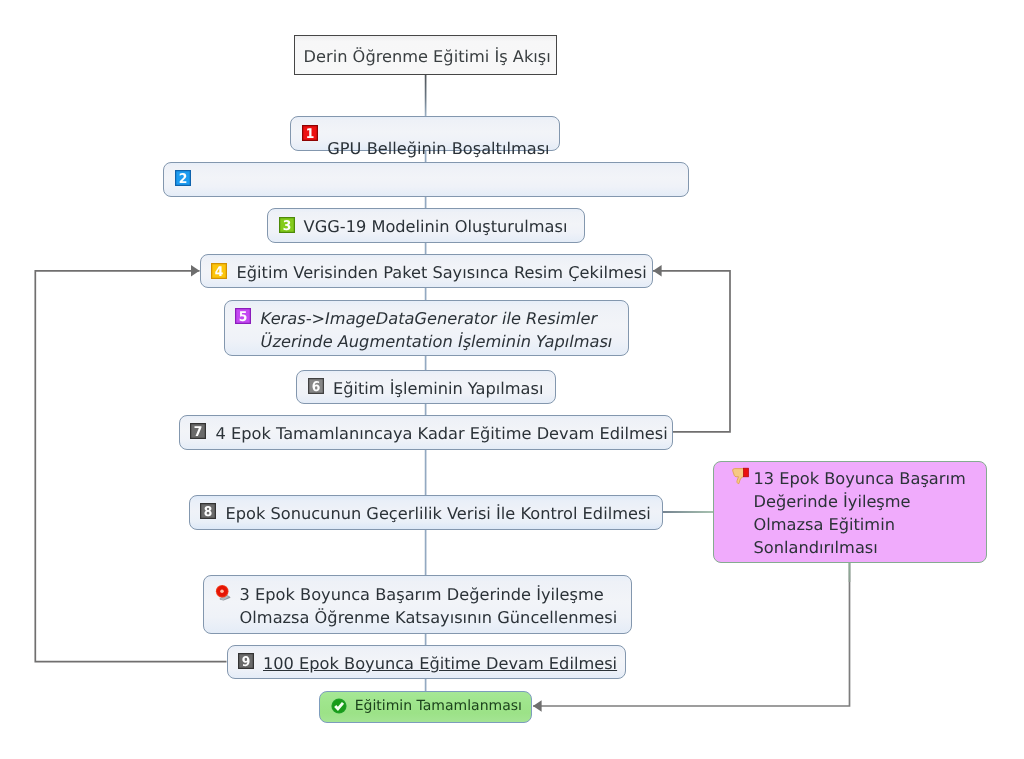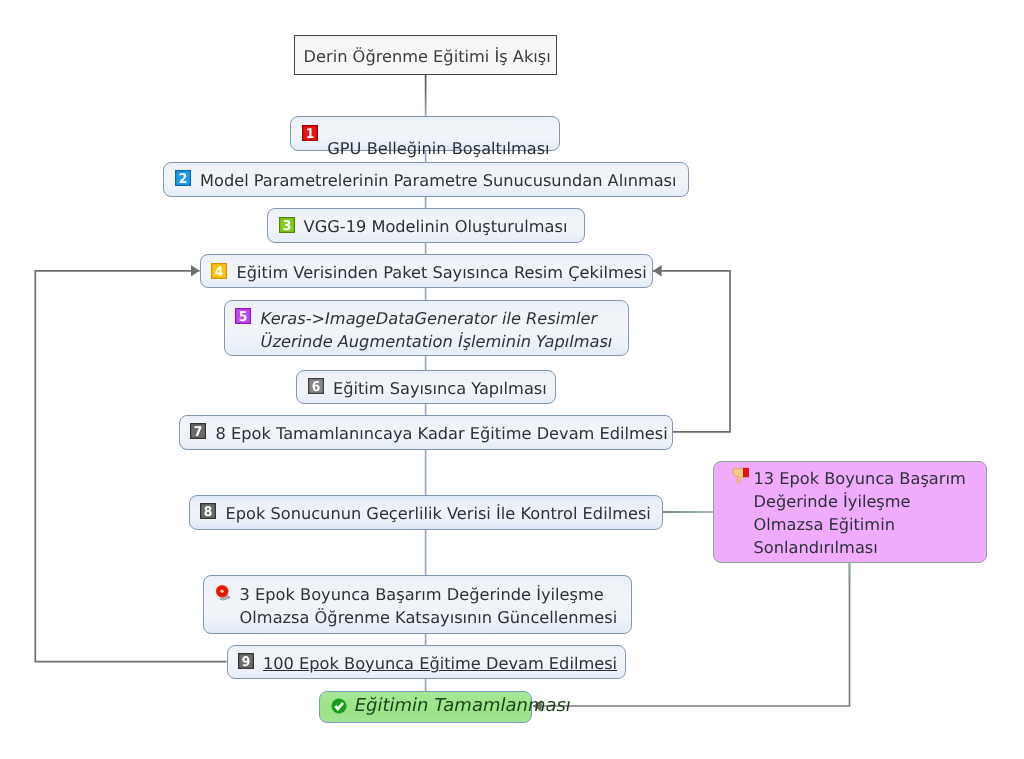--- a/index.html
+++ b/index.html
@@ -5,21 +5,21 @@
   html,body{margin:0;padding:0;}
   body{width:1024px;height:759px;background:#ffffff;
        font-family:"DejaVu Sans",sans-serif;overflow:hidden;
        -webkit-font-smoothing:antialiased;text-rendering:geometricPrecision;}
   #stage{position:relative;width:913px;height:759px;}
   svg.edges{position:absolute;left:0;top:0;width:1024px;height:759px;pointer-events:none;}
 
   
   .node{position:absolute;box-sizing:border-box;}
   .node .txt{position:absolute;font-size:16.22px;color:#2b3238;line-height:23.2px;white-space:pre;}
-  .node .txt.small{font-size:18px;line-height:18px;font-style:italic;}
+  .node .txt.small{font-size:14px;line-height:18px;}
   .icon{position:absolute;line-height:0;}
 
   .title-node{
     border:1.5px solid #464646;background:linear-gradient(to bottom,#ededee 0%,#f7f7f8 14%,#f8f8f8 100%);
     justify-content:center;
   }
   .title-node .txt{color:#3a3f41;}
 
   .proc{
     border:1px solid #8397ae;border-radius:8px;
@@ -97,21 +97,20 @@
     <span class="txt" style="left:36.3px;top:20px;">GPU Belleğinin Boşaltılması</span>
   </div>
 
   <div class="node proc" style="left:163px;top:161.5px;width:526px;height:35px;">
     <span class="icon" style="left:10.9px;top:7.9px;">
       <svg width="16" height="16" viewBox="0 0 16 16">
           <rect x="0.5" y="0.5" width="15" height="15" fill="#1e9cf0" stroke="#0e63ad" stroke-width="1.5"></rect>
           <text x="8" y="12.6" font-family="DejaVu Sans" font-size="13.4" font-weight="bold" fill="#fdfdfd" text-anchor="middle" textLength="8.6" lengthAdjust="spacingAndGlyphs">2</text>
         </svg>
     </span>
-    <span class="txt" style="left:36px;top:6.6px;">Model Parametrelerinin Parametre Sunucusundan Alınması</span>
   </div>
 
   <div class="node proc" style="left:267px;top:208px;width:318px;height:34.5px;">
     <span class="icon" style="left:10.5px;top:7.7px;">
       <svg width="16" height="16" viewBox="0 0 16 16">
           <rect x="0.5" y="0.5" width="15" height="15" fill="#84cb1c" stroke="#4d8a08" stroke-width="1.5"></rect>
           <text x="8" y="12.6" font-family="DejaVu Sans" font-size="13.4" font-weight="bold" fill="#fdfdfd" text-anchor="middle" textLength="8.6" lengthAdjust="spacingAndGlyphs">3</text>
         </svg>
     </span>
     <span class="txt" style="left:35.6px;top:6.4px;">VGG-19 Modelinin Oluşturulması</span>
@@ -137,31 +136,31 @@
     <span class="txt" style="left:35.6px;top:5.6px;font-style:italic;"><span>Keras-&gt;ImageDataGenerator ile Resimler</span><br><span>Üzerinde Augmentation İşleminin Yapılması</span></span>
   </div>
 
   <div class="node proc" style="left:296px;top:369.5px;width:259.5px;height:34.5px;">
     <span class="icon" style="left:10.8px;top:7.7px;">
       <svg width="16" height="16" viewBox="0 0 16 16">
           <rect x="0.5" y="0.5" width="15" height="15" fill="#868686" stroke="#414141" stroke-width="1.5"></rect>
           <text x="8" y="12.6" font-family="DejaVu Sans" font-size="13.4" font-weight="bold" fill="#fdfdfd" text-anchor="middle" textLength="8.6" lengthAdjust="spacingAndGlyphs">6</text>
         </svg>
     </span>
-    <span class="txt" style="left:35.9px;top:6.4px;">Eğitim Sayısınca Yapılması</span>
+    <span class="txt" style="left:35.9px;top:6.4px;">Eğitim İşleminin Yapılması</span>
   </div>
 
   <div class="node proc" style="left:179px;top:414.5px;width:494px;height:35px;">
     <span class="icon" style="left:10.4px;top:7.9px;">
       <svg width="16" height="16" viewBox="0 0 16 16">
           <rect x="0.5" y="0.5" width="15" height="15" fill="#6b6b6b" stroke="#333333" stroke-width="1.5"></rect>
           <text x="8" y="12.6" font-family="DejaVu Sans" font-size="13.4" font-weight="bold" fill="#fdfdfd" text-anchor="middle" textLength="8.6" lengthAdjust="spacingAndGlyphs">7</text>
         </svg>
     </span>
-    <span class="txt" style="left:35.5px;top:6.6px;">8 Epok Tamamlanıncaya Kadar Eğitime Devam Edilmesi</span>
+    <span class="txt" style="left:35.5px;top:6.6px;">4 Epok Tamamlanıncaya Kadar Eğitime Devam Edilmesi</span>
   </div>
 
   <div class="node proc wide8" style="left:189px;top:494.5px;width:474px;height:35px;">
     <span class="icon" style="left:10.4px;top:7.9px;">
       <svg width="16" height="16" viewBox="0 0 16 16">
           <rect x="0.5" y="0.5" width="15" height="15" fill="#6b6b6b" stroke="#333333" stroke-width="1.5"></rect>
           <text x="8" y="12.6" font-family="DejaVu Sans" font-size="13.4" font-weight="bold" fill="#fdfdfd" text-anchor="middle" textLength="8.6" lengthAdjust="spacingAndGlyphs">8</text>
         </svg>
     </span>
     <span class="txt" style="left:35.5px;top:6.6px;">Epok Sonucunun Geçerlilik Verisi İle Kontrol Edilmesi</span>

